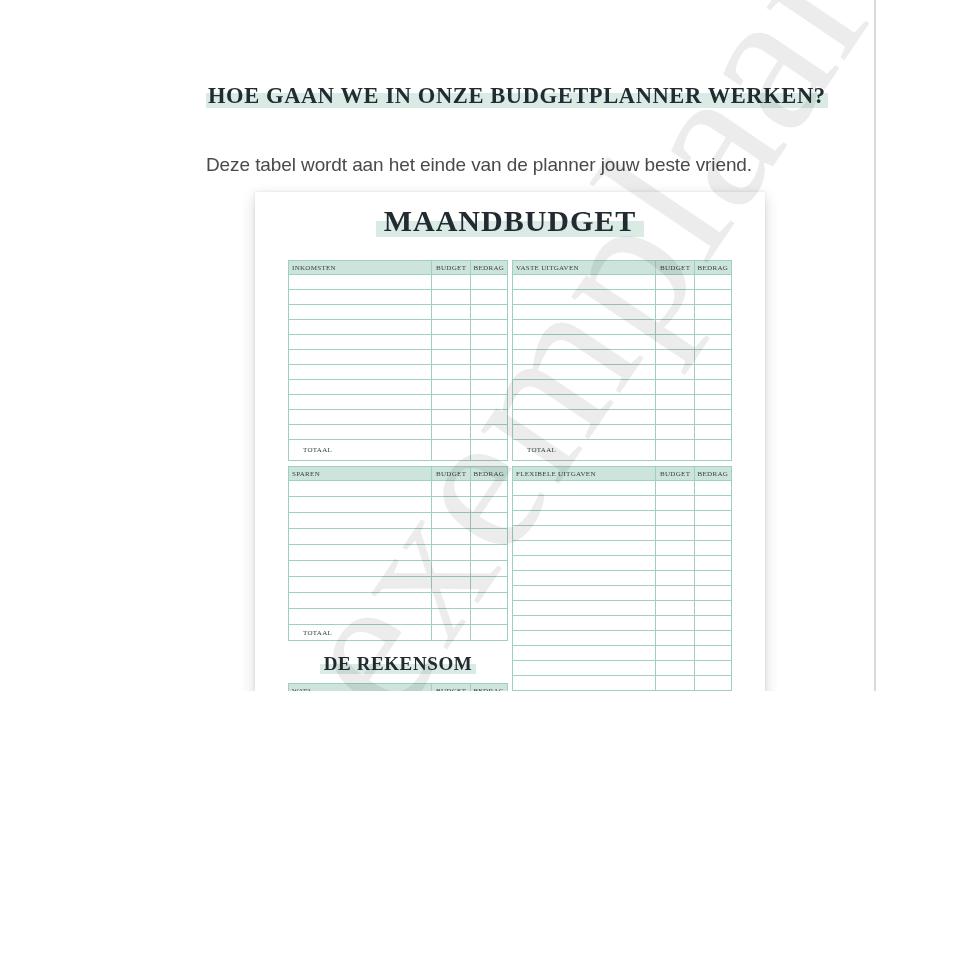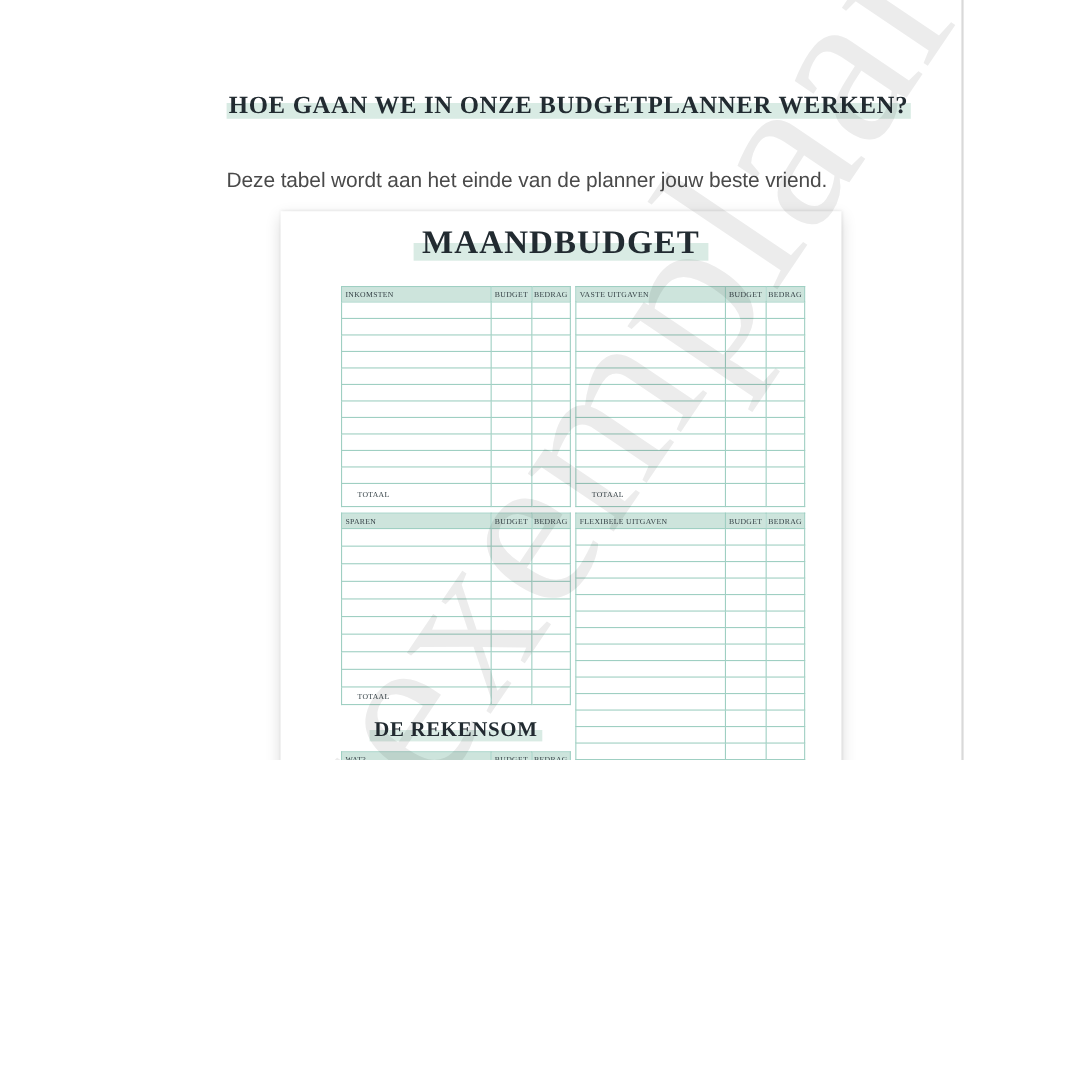--- a/index.html
+++ b/index.html
@@ -44,21 +44,21 @@
   .card{
     position:absolute;left:255px;top:192px;width:510px;z-index:1;
     box-sizing:border-box;padding:11px 33px 26px 33px;background:#fff;
     box-shadow:0 5px 14px rgba(0,0,0,.16),0 0 3px rgba(0,0,0,.10);
   }
   .card-title{
     text-align:center;margin:0 0 21px 0;
     font-family:"Liberation Serif",serif;font-weight:700;font-size:30px;
     letter-spacing:1px;color:var(--title_ink);line-height:1.2;white-space:nowrap;
   }
-  .grid{display:flex;gap:4px;margin-left:22px;}
+  .grid{display:flex;gap:4px;}
   .colL,.colR{width:220px;}
   #slot-sparen,#slot-flexibele-uitgaven{margin-top:5px;}
   .rek-title{
     margin:12px 0 8px 0;text-align:center;
     font-family:"Liberation Serif",serif;font-weight:700;font-size:19px;
     letter-spacing:.6px;color:var(--title_ink);white-space:nowrap;
   }
   
   .ptable{
     border-collapse:collapse;width:100%;table-layout:fixed;

